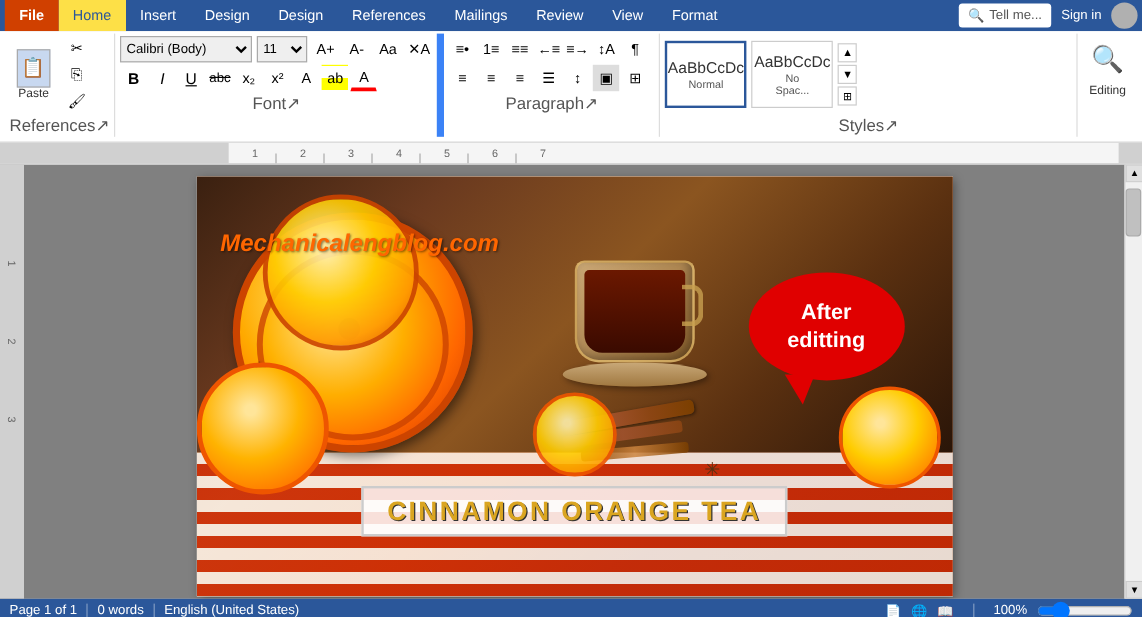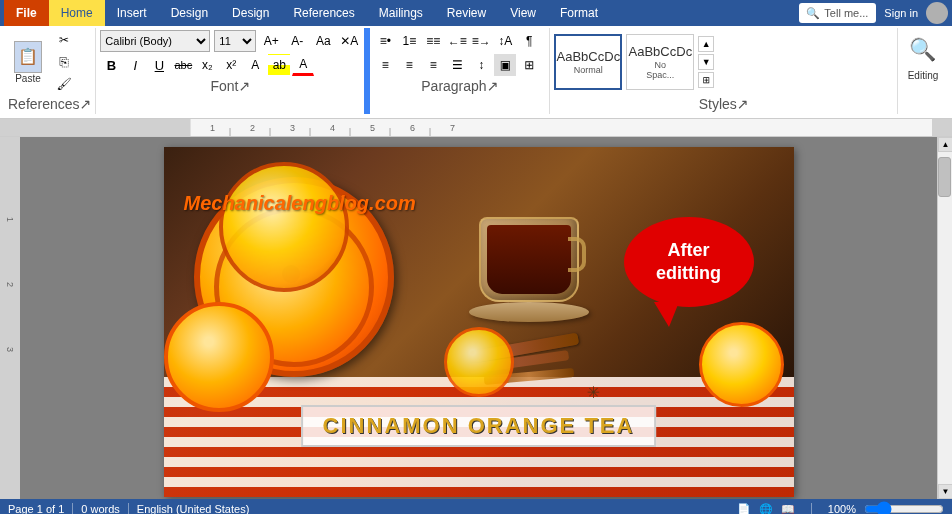--- a/index.html
+++ b/index.html
@@ -327,21 +327,21 @@
       width: 100%;
       height: 100%;
       background: linear-gradient(135deg, #8B4513 0%, #CD853F 30%, #D2691E 50%, #A0522D 70%, #8B4513 100%);
       position: relative;
     }
 
     
     .speech-bubble {
       position: absolute;
       right: 40px;
-      top: 70px;
+      top: 80px;
       width: 130px;
       height: 90px;
       background: #e00000;
       border-radius: 50%;
       display: flex;
       align-items: center;
       justify-content: center;
       color: white;
       font-weight: bold;
       font-size: 18px;

